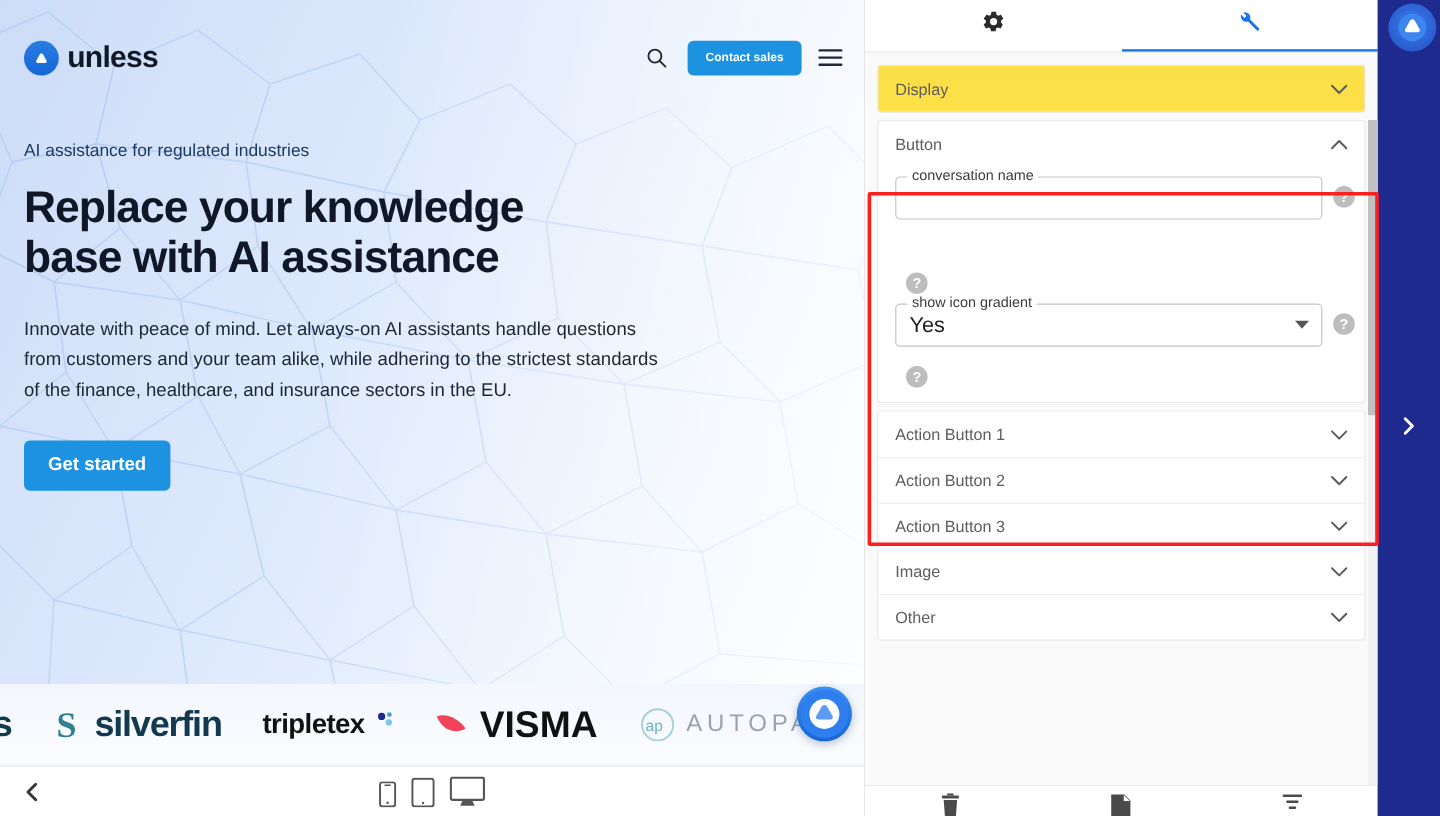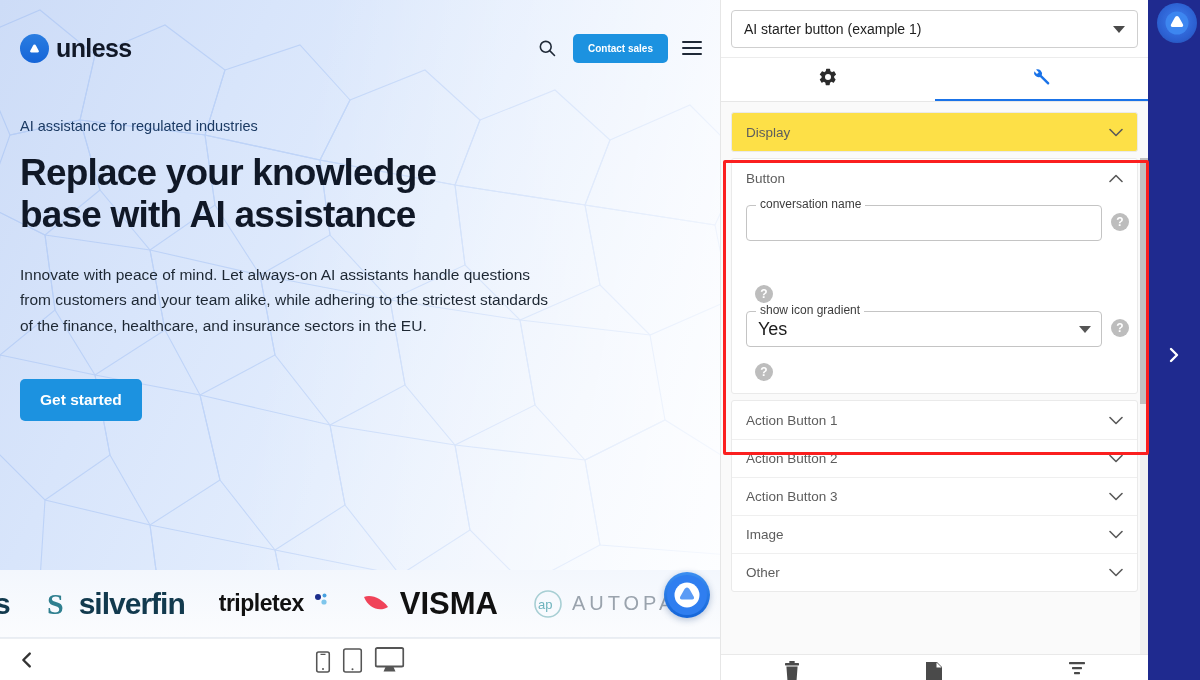--- a/index.html
+++ b/index.html
@@ -60,21 +60,21 @@
   .eyebrow { font-size: 14.5px; color: #1b3a63; margin-bottom: 18px; }
   .hero-title {
     font-size: 37px; line-height: 1.13; font-weight: 700; color: #101827;
     letter-spacing: -0.8px; max-width: 500px;
   }
   .hero-para {
     margin-top: 26px; font-size: 15.5px; line-height: 1.67; color: #1d2733;
     max-width: 530px;
   }
   .get-started {
-    margin-top: 40px; background:#1c92e0; color:#fff; border:none; border-radius:5px;
+    margin-top: 28px; background:#1c92e0; color:#fff; border:none; border-radius:5px;
     font-size:15.5px; font-weight:700; padding: 12px 20px; cursor:pointer;
     font-family: "Liberation Sans", sans-serif;
   }
 
   .logos-strip {
     position: absolute; left:0; top: 570px; width: 720px; height: 68px;
     background: linear-gradient(180deg,#f3f7fd 0%, #fbfcfe 100%);
     display: flex; align-items: center; gap: 34px; padding-left: 8px;
     border-bottom: 1px solid #e9edf3;
     overflow: hidden;
@@ -351,30 +351,20 @@
             <rect x="1.2" y="1" width="27.6" height="18.5" rx="1.6"></rect>
             <path d="M11 20 L19 20 L21 24.5 L9 24.5 Z" fill="#555" stroke="none"></path>
           </svg>
         </div>
       </div>
     </div>
   </div>
 
   <div class="editor">
 
-    <div class="editor-top">
-      <div class="select-box">
-        <span>AI starter button (example 1)</span>
-        <span class="caret">
-          <svg width="12" height="8" viewBox="0 0 12 8">
-              <path d="M0 0 L12 0 L6 7 Z" fill="#4a4a4a"></path>
-            </svg>
-        </span>
-      </div>
-    </div>
 
     <div class="tabs">
       <div class="tab">
         <span>
           <svg width="20" height="20" viewBox="0 0 24 24" fill="#2b2b2b">
             <path d="M19.4 13c.04-.33.06-.66.06-1s-.02-.67-.06-1l2.03-1.58a.5.5 0 0 0 .12-.64l-1.92-3.32a.5.5 0 0 0-.6-.22l-2.39.96a7.3 7.3 0 0 0-1.73-1l-.36-2.54a.5.5 0 0 0-.5-.42h-3.84a.5.5 0 0 0-.5.42l-.36 2.54c-.63.26-1.2.6-1.73 1l-2.39-.96a.5.5 0 0 0-.6.22L2.21 8.78a.5.5 0 0 0 .12.64L4.36 11c-.04.33-.06.66-.06 1s.02.67.06 1l-2.03 1.58a.5.5 0 0 0-.12.64l1.92 3.32c.12.21.37.29.6.22l2.39-.96c.53.4 1.1.74 1.73 1l.36 2.54c.04.24.25.42.5.42h3.84c.25 0 .46-.18.5-.42l.36-2.54c.63-.26 1.2-.6 1.73-1l2.39.96c.23.07.48-.01.6-.22l1.92-3.32a.5.5 0 0 0-.12-.64L19.4 13zM12 15.6A3.6 3.6 0 1 1 12 8.4a3.6 3.6 0 0 1 0 7.2z"></path>
           </svg>
         </span>
       </div>
       <div class="tab active">

